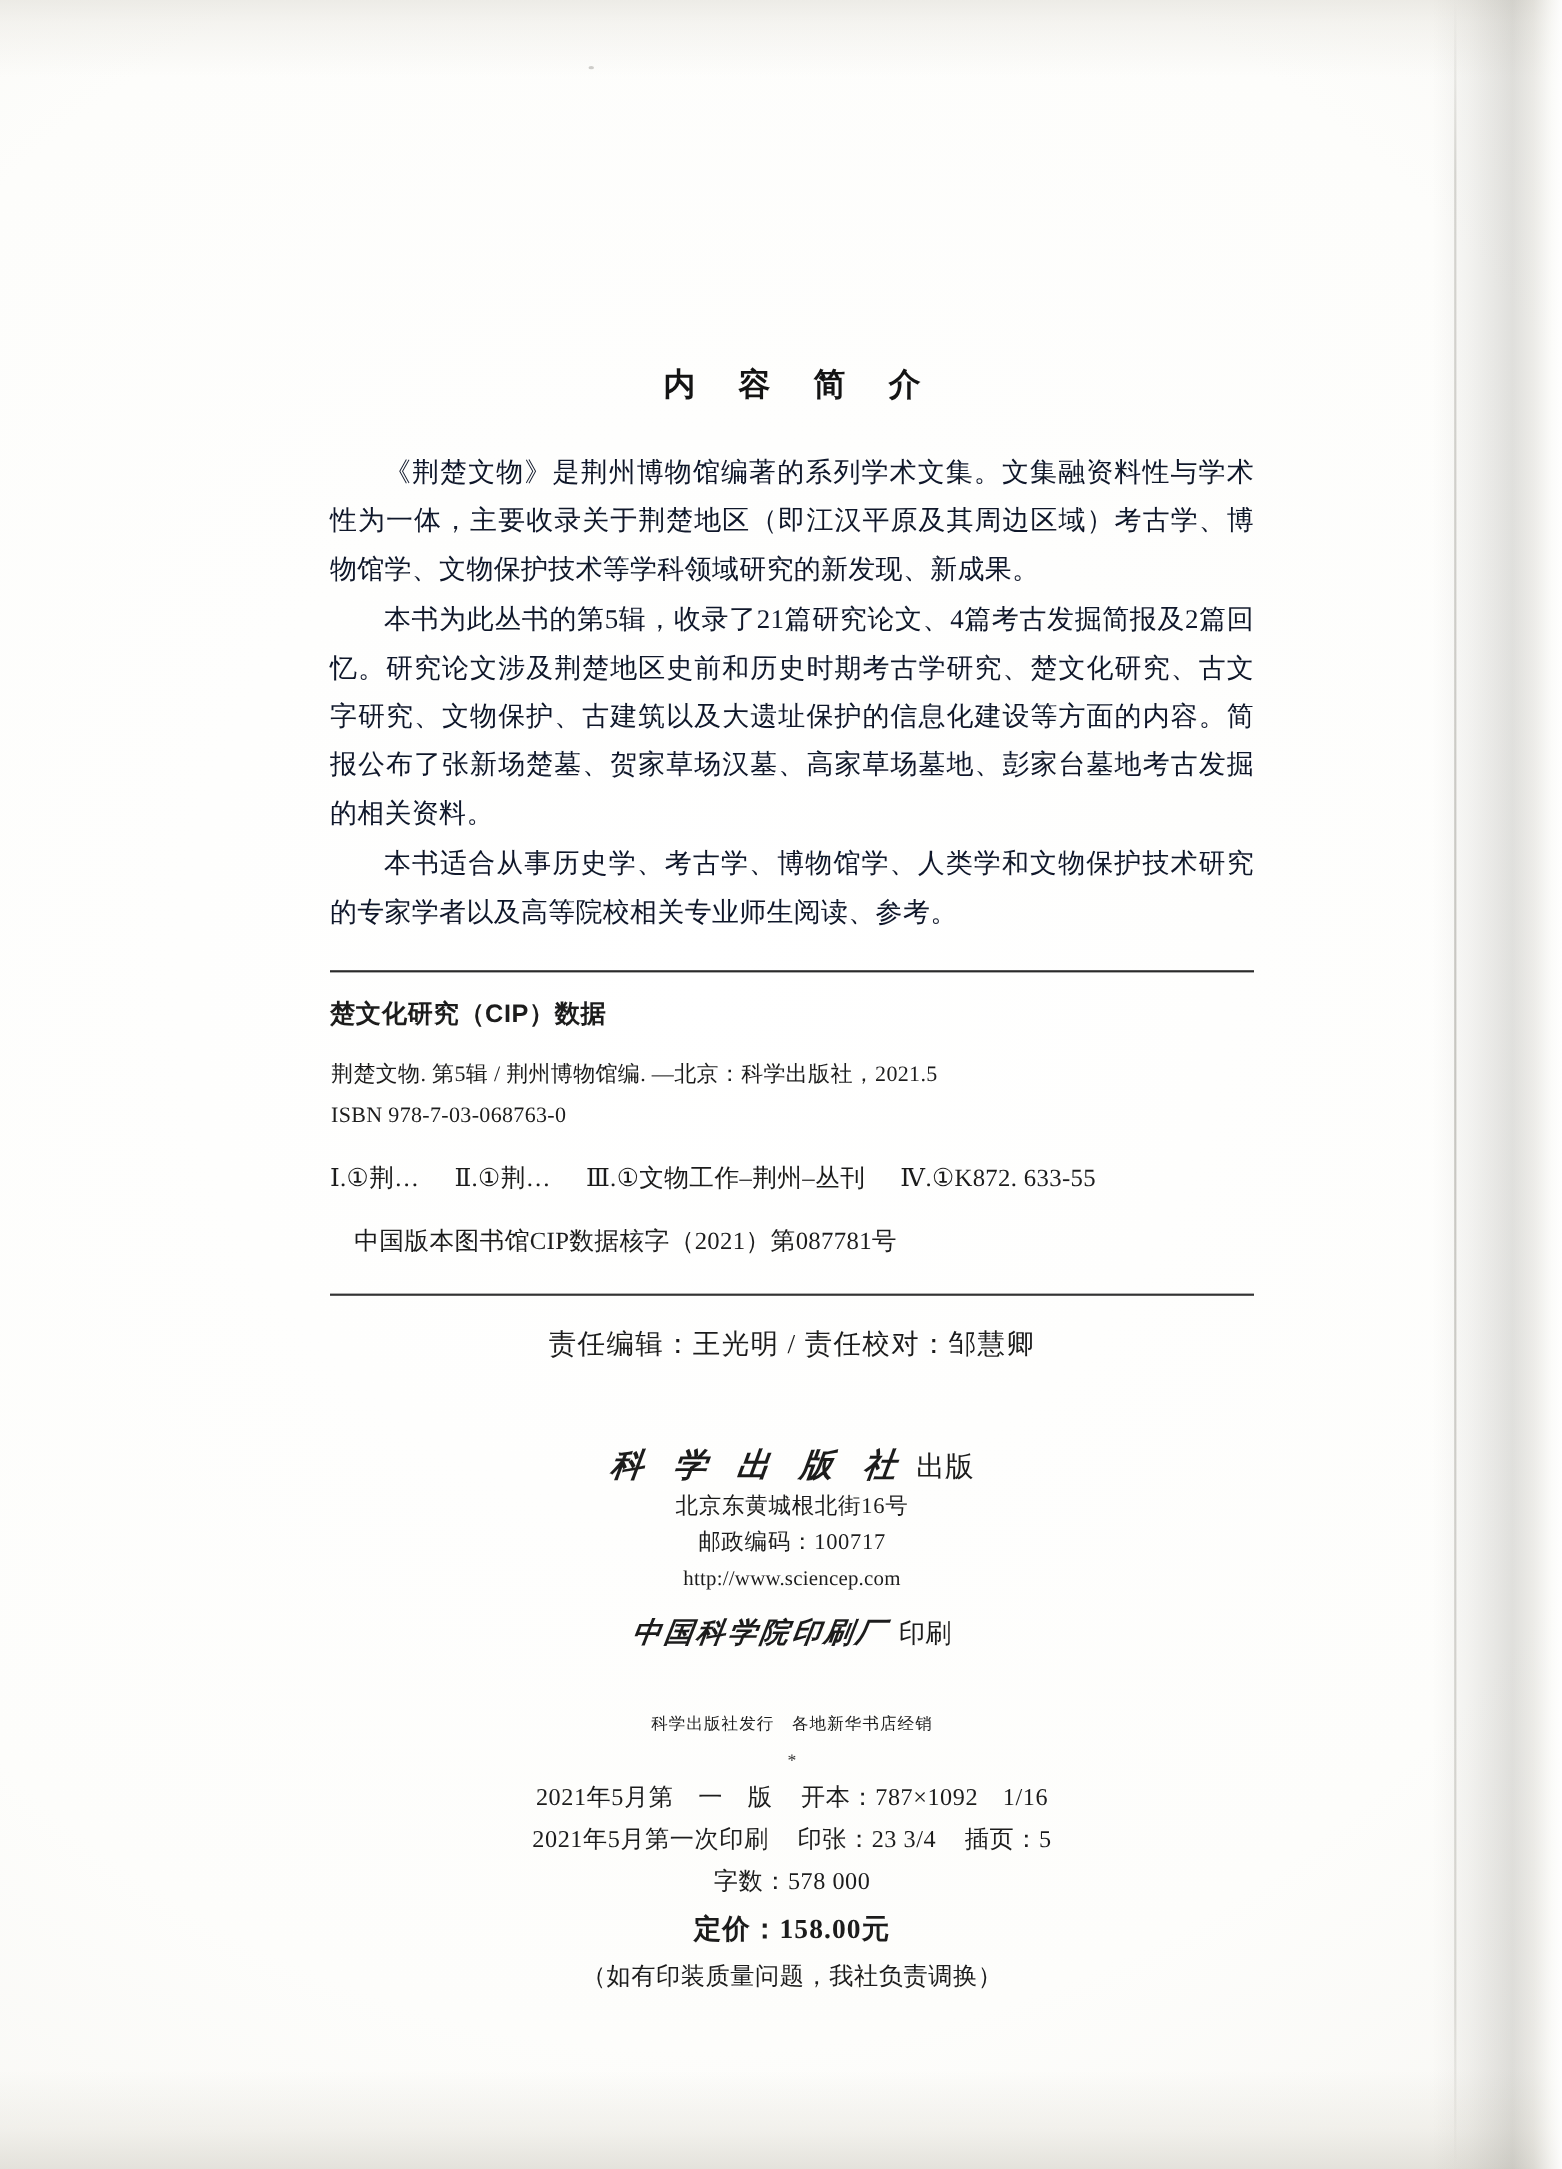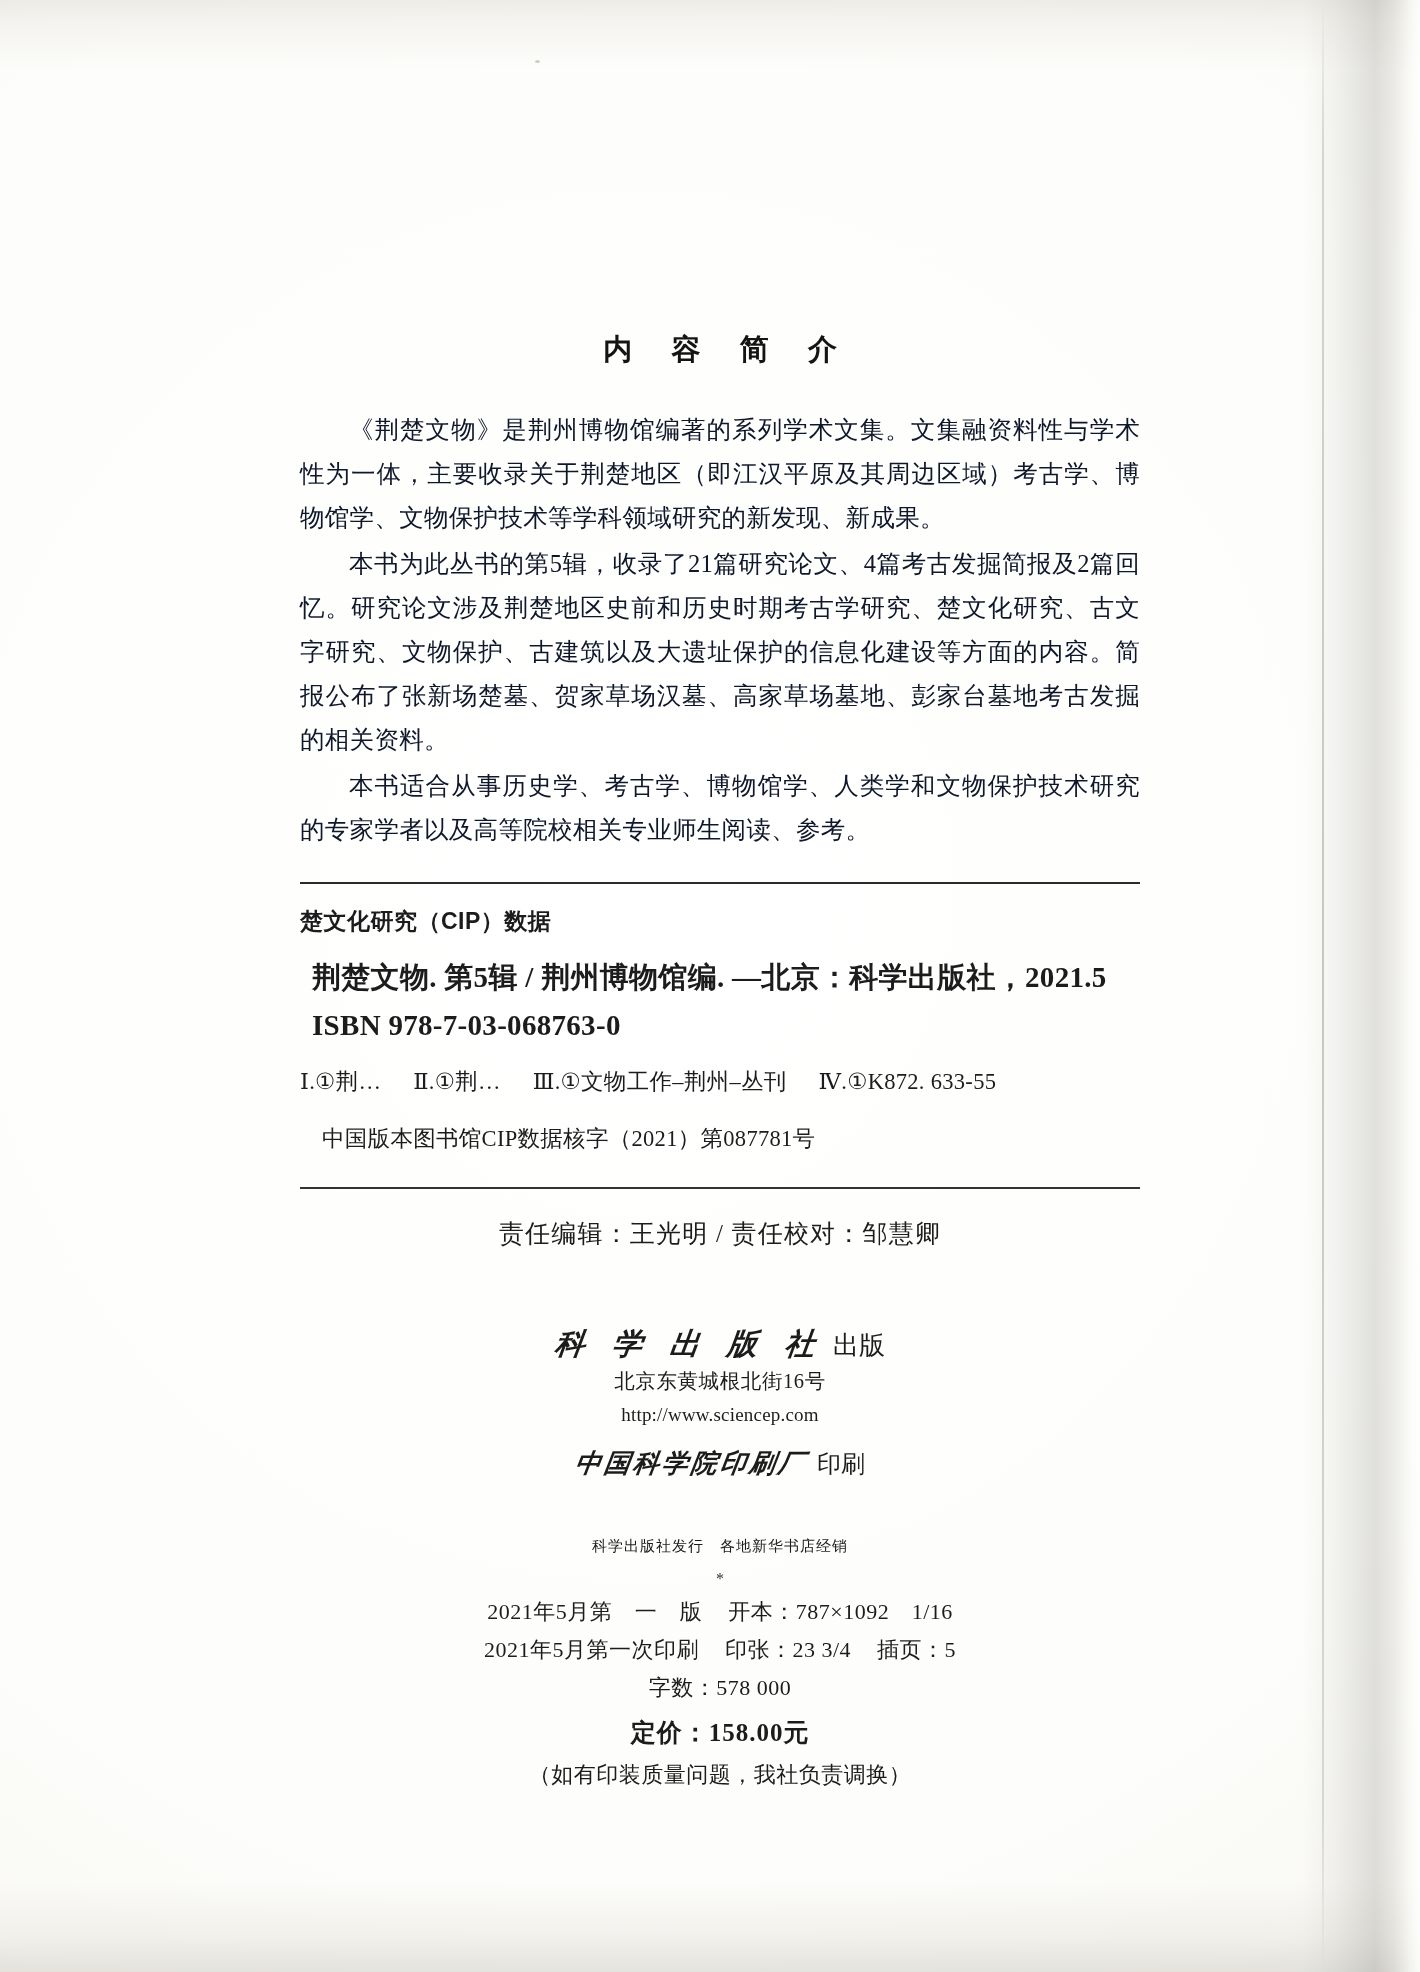--- a/index.html
+++ b/index.html
@@ -102,25 +102,24 @@
   }
 
   .cip-heading {
     font-size: 23px;
     font-weight: bold;
     margin: 0 0 22px 0;
     letter-spacing: 0.5px;
     font-family: "Liberation Sans", "DejaVu Sans", sans-serif;
   }
   .cip-line {
-    font-size: 29px;
+    font-size: 20px;
     line-height: 36px;
-    margin: 12px;
+    margin: 1px;
     letter-spacing: 0.3px;
-    font-weight: bold;
   }
   .cip-block {
     margin-bottom: 20px;
   }
   .cip-class {
     font-size: 22.5px;
     line-height: 38px;
     margin: 0 0 20px 0;
     letter-spacing: 0.3px;
   }
@@ -275,20 +274,21 @@
 
   <div class="staff">
     <div class="row">责任编辑：王光明 / 责任校对：邹慧卿</div>
   </div>
 
   <div class="imprint">
     <div class="publisher-line">
       <span class="brush">科 学 出 版 社</span><span>出版</span>
     </div>
     <div class="imprint-sm">北京东黄城根北街16号</div>
+    <div class="imprint-sm">邮政编码：100717</div>
     <div class="imprint-url">http://www.sciencep.com</div>
 
     <div class="printer-line">
       <span class="brush2">中国科学院印刷厂</span><span>印刷</span>
     </div>
 
     <div class="dist-line">科学出版社发行　各地新华书店经销</div>
     <div class="star">*</div>
 
     <div class="spec-line">

